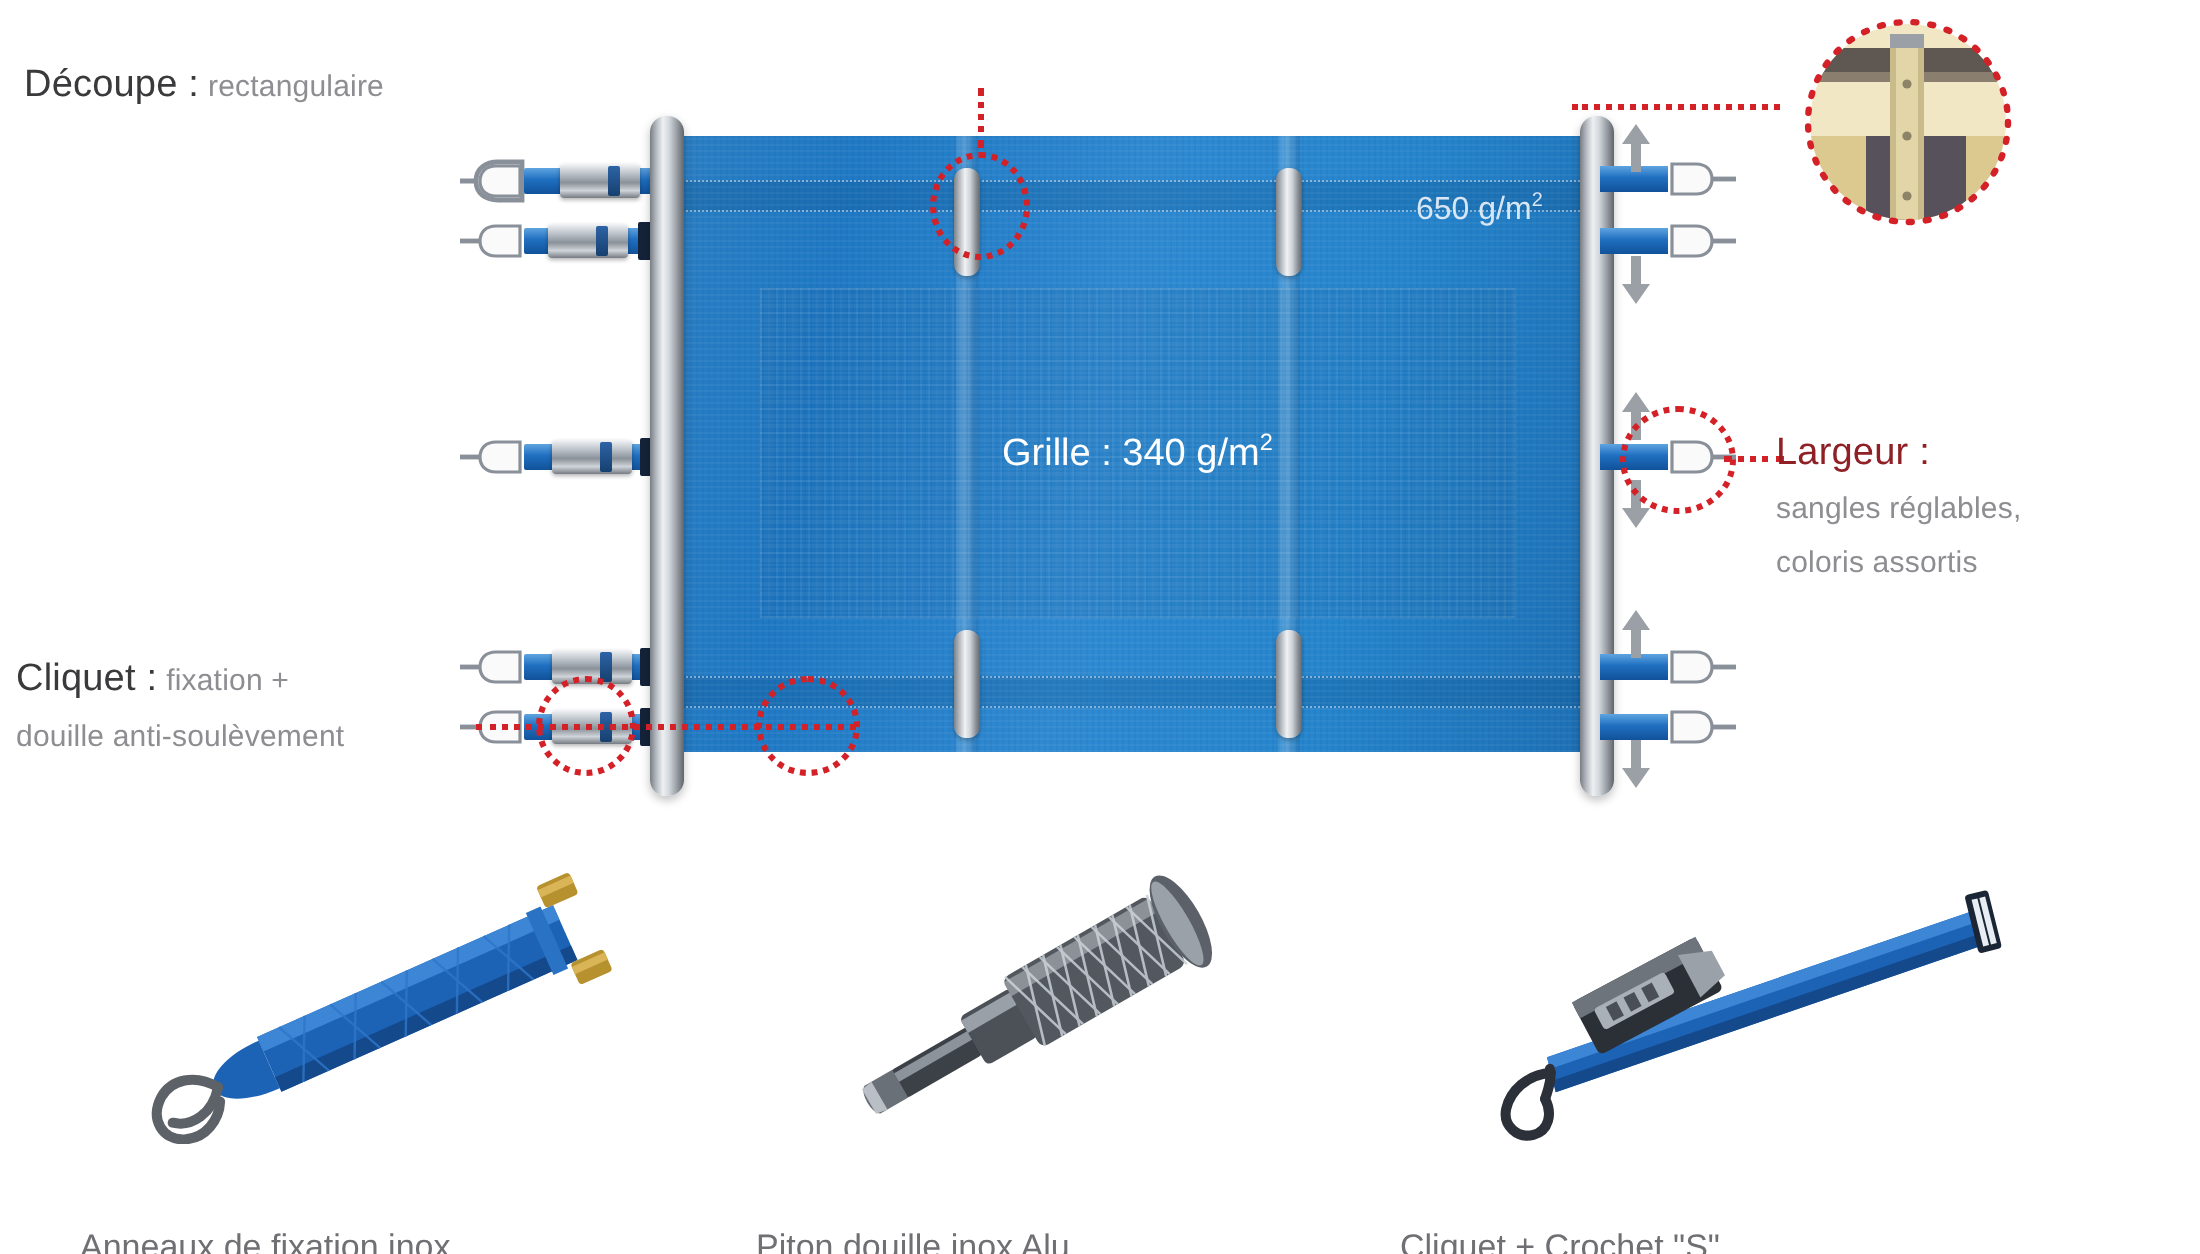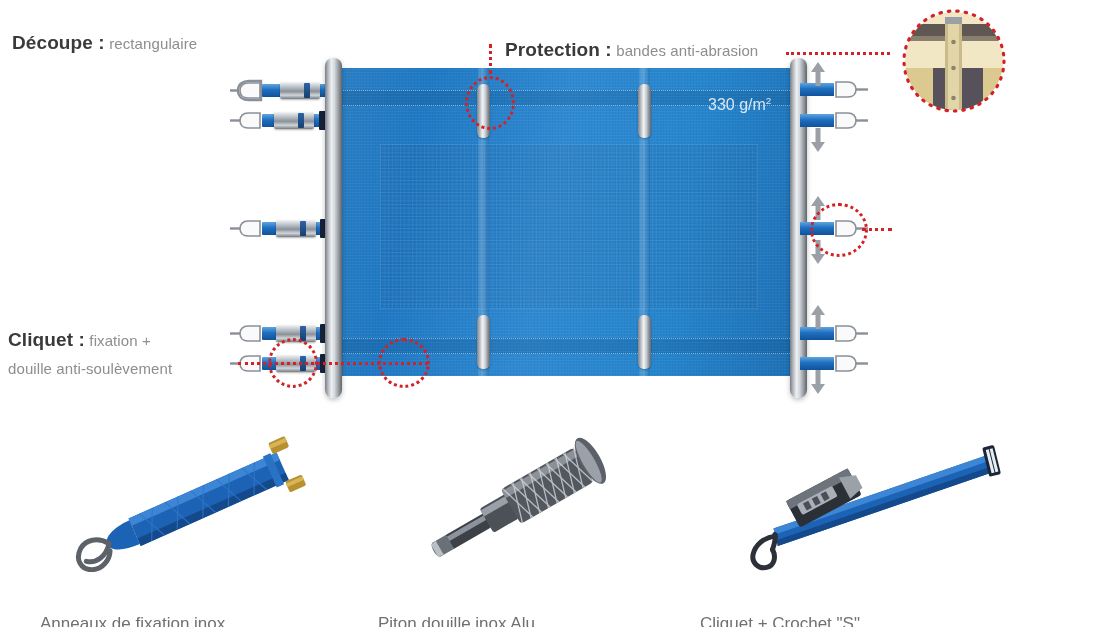--- a/index.html
+++ b/index.html
@@ -7,21 +7,21 @@
     width: 1100px; height: 627px;
     background: #ffffff;
     font-family: "Liberation Sans", sans-serif;
     overflow: hidden;
     position: relative;
   }
   .stage { position: absolute; inset: 0; }
 
   
   .lbl { position: absolute; white-space: nowrap; }
-  .lbl .k { font-weight: bold; font-size: 19px; letter-spacing: .1px; }
+  .lbl .k { font-weight: normal; font-size: 19px; letter-spacing: .1px; }
   .lbl .v { font-size: 15px; color: #8d8d92; letter-spacing: .1px; }
   .k.dark { color: #3a3a3c; }
   .k.red  { color: #8f2026; }
 
   #label-decoupe   { left: 12px;  top: 32px; }
   #label-protection{ left: 505px; top: 39px; }
   #label-longueur  { left: 8px;   top: 326px; line-height: 28px; white-space: normal; width: 250px;}
   #label-largeur   { left: 888px; top: 213px; line-height: 27px; white-space: normal; width: 190px; }
 
   
@@ -232,21 +232,22 @@
   </div>
 
   <div class="cyl" id="cyl-top-1"></div>
   <div class="cyl" id="cyl-top-2"></div>
   <div class="cyl" id="cyl-bot-1"></div>
   <div class="cyl" id="cyl-bot-2"></div>
 
   <div class="pole" id="pole-left"></div>
   <div class="pole" id="pole-right"></div>
 
-  <div id="txt-650"><span>330 g/m</span><sup>2</sup></div>
+  <div id="txt-650"><span>650 g/m</span><sup>2</sup></div>
+  <div id="txt-grille"><span>Grille : 340 g/m</span><sup>2</sup></div>
 
   <div class="strap-right" style="left:800px; top:83px;">
     <div class="rweb"></div>
     <div class="rhook">
       <svg width="40" height="23" viewBox="0 0 40 23">
           <path d="M18 4 L6 4 L6 19 L18 19 C23 19 26 16 26 11.5 C26 7 23 4 18 4 Z" fill="#fafafa" stroke="#8a9099" stroke-width="1.6"></path>
           <path d="M26 11.5 L38 11.5" fill="none" stroke="#8a9099" stroke-width="2.4"></path>
         </svg>
     </div>
   </div>
@@ -353,31 +354,32 @@
       </g>
       <circle cx="61" cy="55" r="50" fill="none" stroke="#d42027" stroke-width="3.2" stroke-dasharray="1.5 7" stroke-linecap="round"></circle>
     </svg>
   </div>
 
   <div class="lbl" id="label-decoupe">
     <span class="k dark">Découpe :</span>
     <span class="v">rectangulaire</span>
   </div>
 
-  <div class="lbl" id="label-protection">
-    <span class="k dark">Protection :</span>
-    <span class="v">bandes anti-abrasion</span>
-  </div>
 
   <div class="lbl" id="label-longueur">
     <span class="k dark">Cliquet :</span>
     <span class="v">fixation +</span><br>
     <span class="v">douille anti-soulèvement</span>
   </div>
 
+  <div class="lbl" id="label-largeur">
+    <span class="k red">Largeur :</span><br>
+    <span class="v">sangles réglables,</span><br>
+    <span class="v">coloris assortis</span>
+  </div>
 
   <div class="product" id="product-1">
     <svg width="320" height="140" viewBox="0 0 320 140">
       <g transform="rotate(-24 160 70)">
         <path d="M88 56 L250 56 L250 86 L88 86 Z" fill="#1d63b5"></path>
         <path d="M88 56 L250 56 L250 64 L88 64 Z" fill="#3d86d6"></path>
         <path d="M88 78 L250 78 L250 86 L88 86 Z" fill="#14498c"></path>
         <g stroke="#2f76c8" stroke-width="1.2" opacity=".8">
           <path d="M100 56 L114 86 M114 56 L100 86 M128 56 L142 86 M142 56 L128 86 M156 56 L170 86 M170 56 L156 86 M184 56 L198 86 M198 56 L184 86 M212 56 L226 86 M226 56 L212 86"></path>
         </g>

